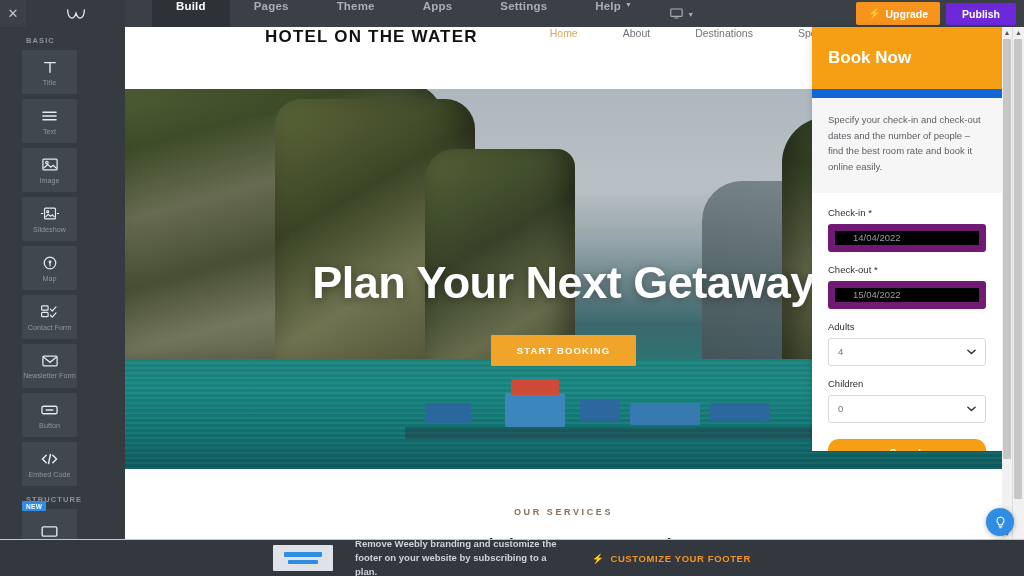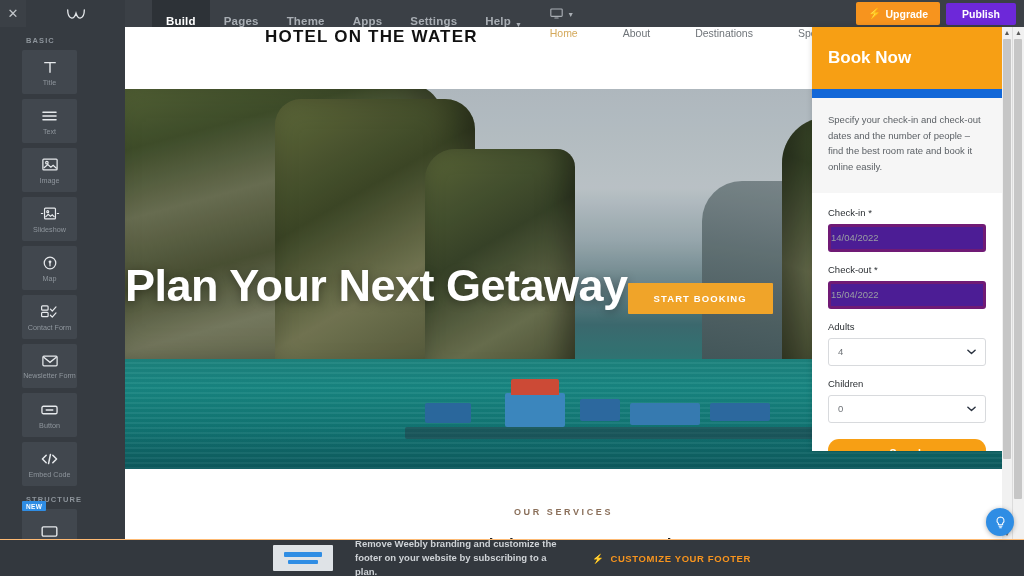--- a/index.html
+++ b/index.html
@@ -20,21 +20,21 @@
     width: 26px; display: flex; align-items: center; justify-content: center;
     color: #c3c7cb; font-size: 13px; cursor: pointer;
   }
   .tb-logo {
     width: 99px; display: flex; align-items: center; justify-content: center;
     background: #363b41; color: #e2e5e8;
   }
   .tb-logo svg { display: block; }
   .tb-menu { display: flex; align-items: stretch; margin-left: 27px; }
   .tb-item {
-    padding: 0 14px; display: flex; align-items: flex-end;
+    padding: 0 24px; display: flex; align-items: flex-start;
     font-size: 11.5px; color: #a9aeb4; font-weight: bold; cursor: pointer;
     letter-spacing: .2px;
   }
   .tb-item.active { background: #2d3237; color: #ffffff; }
   .tb-caret { font-size: 7px; margin-left: 4px; position: relative; top: 1px; }
   .tb-device {
     display: flex; align-items: center; padding: 0 14px; cursor: pointer;
     color: #a9aeb4;
   }
   .tb-right {
@@ -155,21 +155,21 @@
   .b3 { left: 300px; bottom: 46px; width: 46px; height: 20px; background: #2d6ea6; }
   .b4 { left: 505px; bottom: 44px; width: 70px; height: 22px; background: #3a82bb; }
   .b5 { left: 585px; bottom: 48px; width: 60px; height: 18px; background: #2f6fa8; }
   .dock {
     position: absolute; left: 280px; bottom: 30px; width: 420px; height: 12px;
     background: rgba(40,60,70,.45); border-radius: 2px;
   }
   .hero-overlay { position: absolute; inset: 0; background: rgba(0,0,0,.06); }
   .hero-content {
     position: absolute; left: 0; right: 0; top: 168px;
-    display: flex; flex-direction: row; align-items: center;
+    display: flex; flex-direction: column; align-items: center;
   }
   .hero-title {
     font-size: 45px; font-weight: bold; color: #fff; letter-spacing: -.5px;
     white-space: nowrap; text-shadow: 0 2px 10px rgba(0,0,0,.35);
   }
   .hero-btn {
     margin-top: 26px; background: #f0a429; color: #fff; font-size: 9.5px;
     font-weight: bold; letter-spacing: 1.1px; padding: 10px 26px;
     cursor: pointer; border-radius: 1px;
   }
@@ -207,23 +207,23 @@
   .bp-intro {
     background: #f6f6f6; padding: 14px 16px 18px 16px;
     font-size: 9.5px; line-height: 1.65; color: #5c6166;
   }
   .bp-body { padding: 14px 16px 16px 16px; background: #fff; }
   .bp-label {
     font-size: 9.5px; color: #2b2f33; margin-bottom: 6px; display: block;
   }
   .bp-label .req { color: #2b2f33; }
   .bp-field {
-    width: 100%; height: 28px; border: 3px solid #701a75; border-radius: 3px;
-    font-size: 9.5px; color: #9a9ea3; padding: 0 0;
-    font-family: "Liberation Sans", sans-serif; background: #4c1d95;
+    width: 100%; height: 28px; border: 7px solid #701a75; border-radius: 3px;
+    font-size: 9.5px; color: #9a9ea3; padding: 0 18px;
+    font-family: "Liberation Sans", sans-serif; background: #000000;
     display: flex; align-items: center;
   }
   .bp-select {
     width: 100%; height: 28px; border: 1px solid #d8dadd; border-radius: 3px;
     font-size: 9.5px; color: #6e7277; padding: 0 9px; background: #fff;
     display: flex; align-items: center; justify-content: space-between;
     cursor: pointer;
   }
   .bp-gap { height: 12px; }
   .bp-search {

